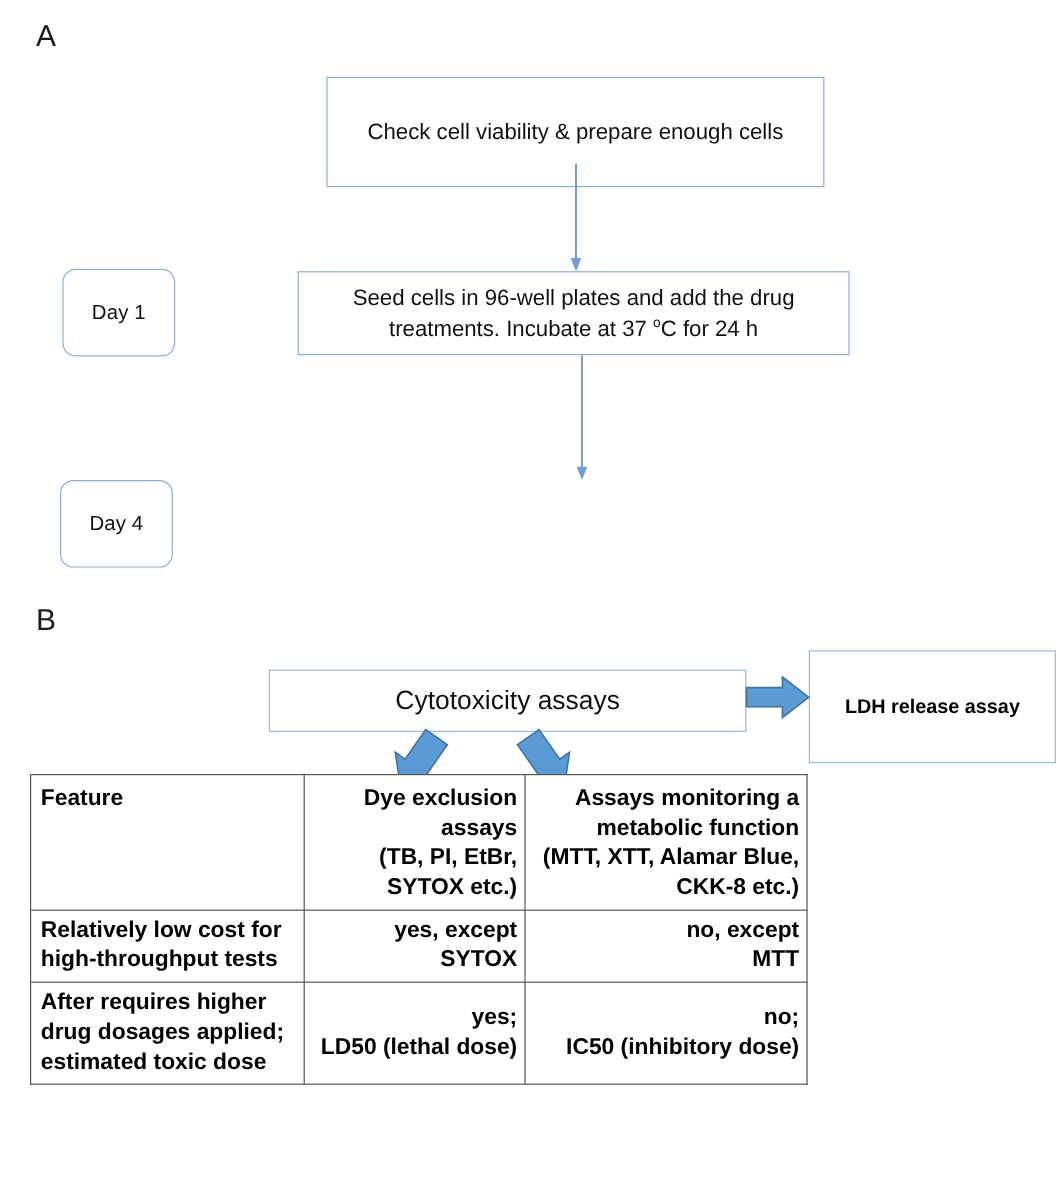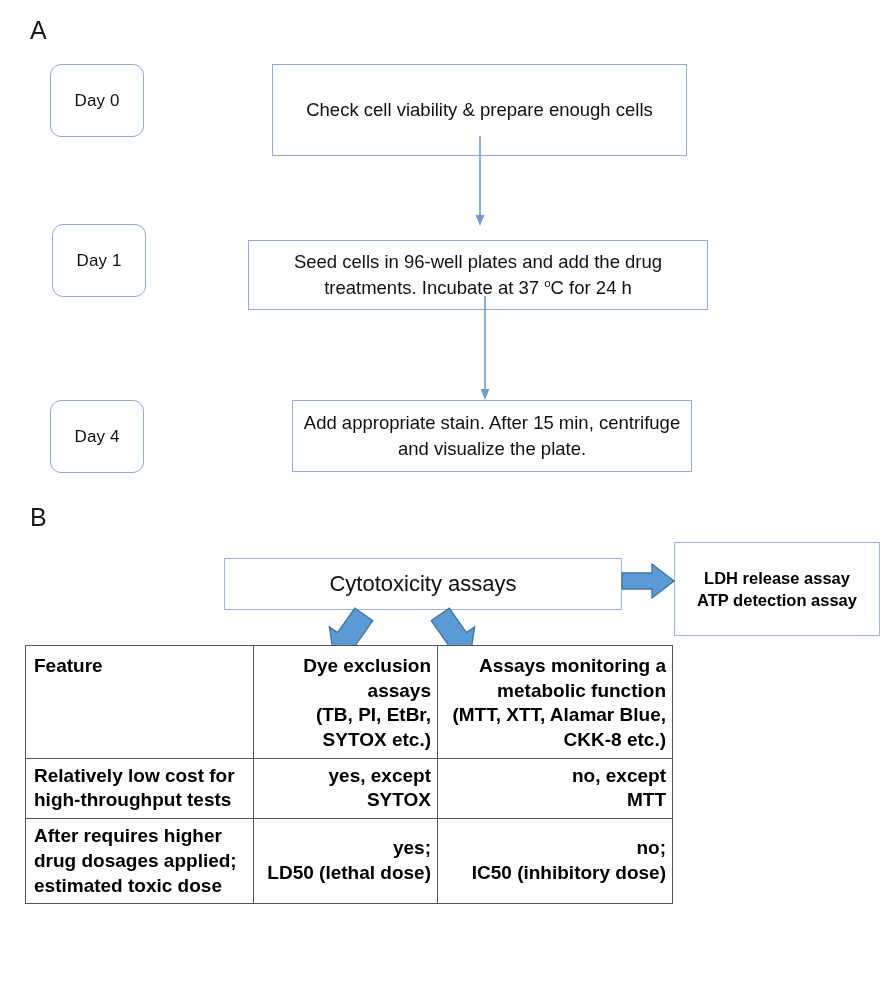--- a/index.html
+++ b/index.html
@@ -60,21 +60,21 @@
     align-items: center;
     justify-content: center;
     text-align: center;
     font-size: 18.5px;
     line-height: 1.42;
     color: #111111;
     padding: 0 10px;
     box-sizing: border-box;
   }
   #step-box-0 { left: 272px; top: 64px;  width: 415px; height: 92px; }
-  #step-box-1 { left: 248px; top: 240px; width: 460px; height: 70px; }
+  #step-box-1 { left: 248px; top: 226px; width: 460px; height: 70px; }
   #step-box-2 { left: 292px; top: 400px; width: 400px; height: 72px; }
   .step-box sup {
     font-size: 0.62em;
     vertical-align: super;
     line-height: 0;
   }
 
   
   .thin-arrow {
     position: absolute;
@@ -158,54 +158,49 @@
   #comparison-table tr.header-row td.col-feature { padding-top: 8px; }
   .cell-lines { display: block; }
 </style>
 </head>
 <body>
 
 <div class="canvas">
 
   <div class="panel-letter" id="panel-a-letter">A</div>
 
-  <div class="day-chip" id="day-chip-0">Day 0</div>
   <div class="day-chip" id="day-chip-1">Day 1</div>
   <div class="day-chip" id="day-chip-2">Day 4</div>
 
   <div class="step-box" id="step-box-0">
     <span>Check cell viability &amp; prepare enough cells</span>
   </div>
 
   <div class="step-box" id="step-box-1">
     <span><span>Seed cells in 96-well plates and add the drug treatments. Incubate at 37 </span><sup>o</sup><span>C for 24 h</span></span>
   </div>
 
-  <div class="step-box" id="step-box-2">
-    <span>Add appropriate stain. After 15 min, centrifuge and visualize the plate.</span>
-  </div>
 
   <svg class="thin-arrow" id="thin-arrow-1" viewBox="0 0 14 90" preserveAspectRatio="none">
     <line x1="7" y1="0" x2="7" y2="80" stroke="#6F9BD1" stroke-width="1.6"></line>
     <polygon points="7,90 2.6,79 11.4,79" fill="#6F9BD1"></polygon>
   </svg>
   <svg class="thin-arrow" id="thin-arrow-2" viewBox="0 0 14 104" preserveAspectRatio="none">
     <line x1="7" y1="0" x2="7" y2="94" stroke="#6F9BD1" stroke-width="1.6"></line>
     <polygon points="7,104 2.6,93 11.4,93" fill="#6F9BD1"></polygon>
   </svg>
 
   <div class="panel-letter" id="panel-b-letter">B</div>
 
   <div id="cytotoxicity-box">
     <span>Cytotoxicity assays</span>
   </div>
 
   <div id="ldh-box">
     <span>LDH release assay</span>
-    <span>ATP detection assay</span>
   </div>
 
   <svg class="block-arrow" id="block-arrow-right" viewBox="0 0 56 40">
     <polygon points="2,12 32,12 32,3 54,20 32,37 32,28 2,28" fill="#5B9BD5" stroke="#41719C" stroke-width="1.3" stroke-linejoin="miter"></polygon>
   </svg>
 
   <svg class="block-arrow" id="block-arrow-left" viewBox="0 0 68 68">
     <g transform="rotate(125 34 34)">
       <polygon points="10,23 40,23 40,13 62,34 40,55 40,45 10,45" fill="#5B9BD5" stroke="#41719C" stroke-width="1.3" stroke-linejoin="miter"></polygon>
     </g>

